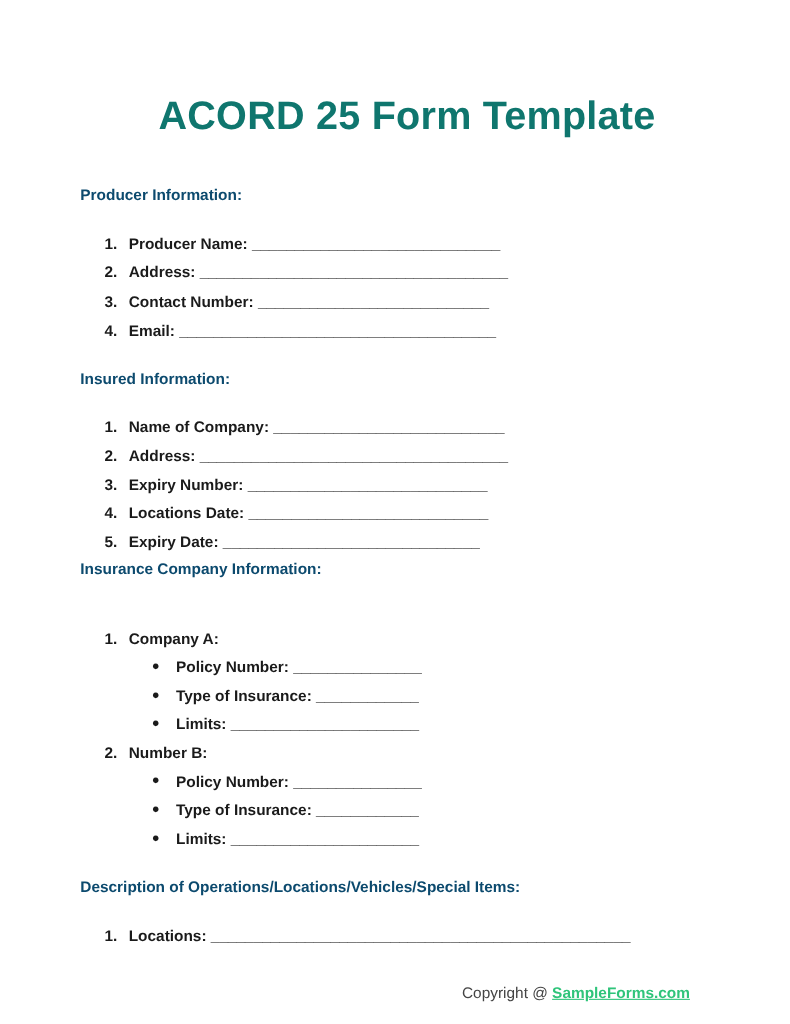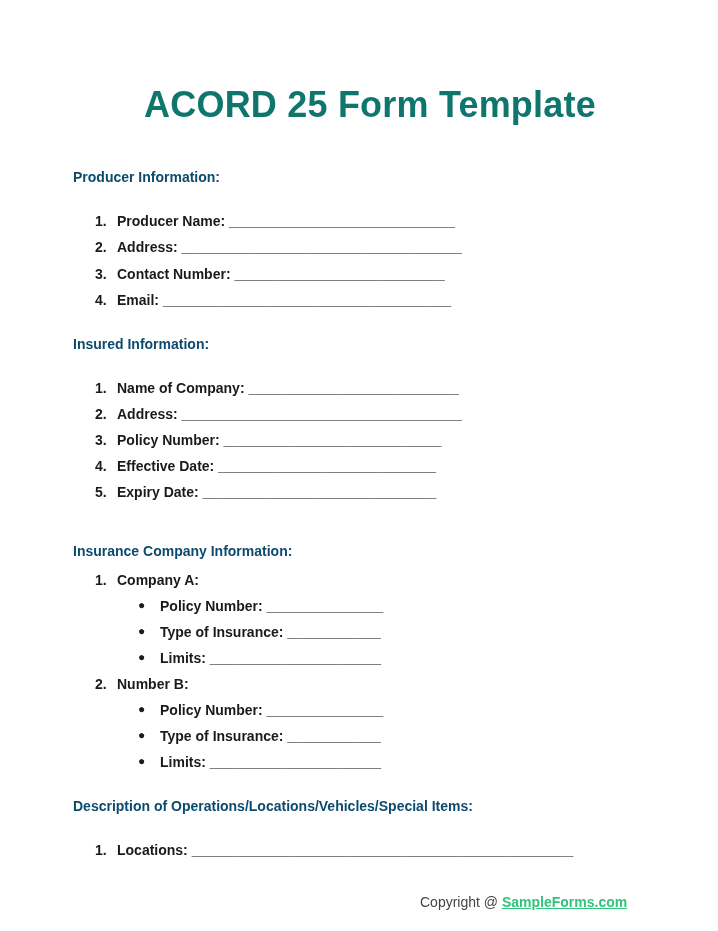--- a/index.html
+++ b/index.html
@@ -46,33 +46,33 @@
   <div class="item" style="top:380px">
     <span class="num">1.</span>
     <span class="num-label">Name of Company: ___________________________</span>
   </div>
   <div class="item" style="top:406px">
     <span class="num">2.</span>
     <span class="num-label">Address: ____________________________________</span>
   </div>
   <div class="item" style="top:432px">
     <span class="num">3.</span>
-    <span class="num-label">Policy Number: ____________________________</span>
+    <span class="num-label">Expiry Number: ____________________________</span>
   </div>
   <div class="item" style="top:458px">
     <span class="num">4.</span>
-    <span class="num-label">Effective Date: ____________________________</span>
+    <span class="num-label">Locations Date: ____________________________</span>
   </div>
   <div class="item" style="top:484px">
     <span class="num">5.</span>
     <span class="num-label">Expiry Date: ______________________________</span>
   </div>
 </div>
 
-<h2 class="section-heading" style="top:543px">Insurance Company Information:</h2>
+<h2 class="section-heading" style="top:509px">Insurance Company Information:</h2>
 <div>
   <div class="item" style="top:572px">
     <span class="num">1.</span>
     <span class="num-label">Company A:</span>
   </div>
   <div class="item" style="top:598px">
     <span class="bullet">●</span>
     <span class="bullet-label">Policy Number: _______________</span>
   </div>
   <div class="item" style="top:624px">

